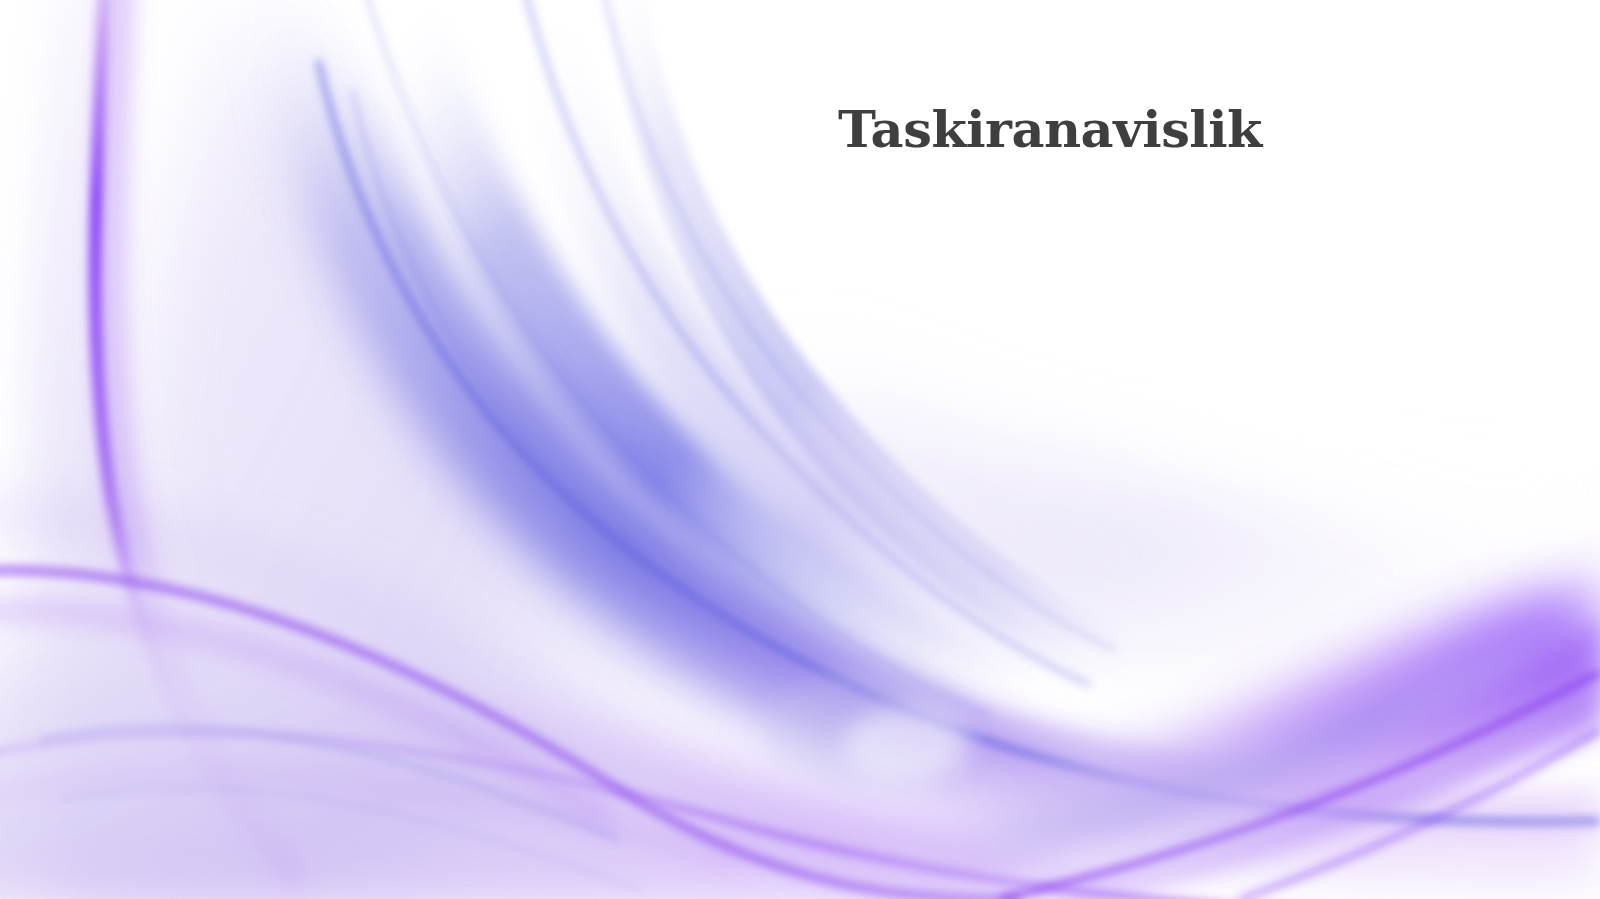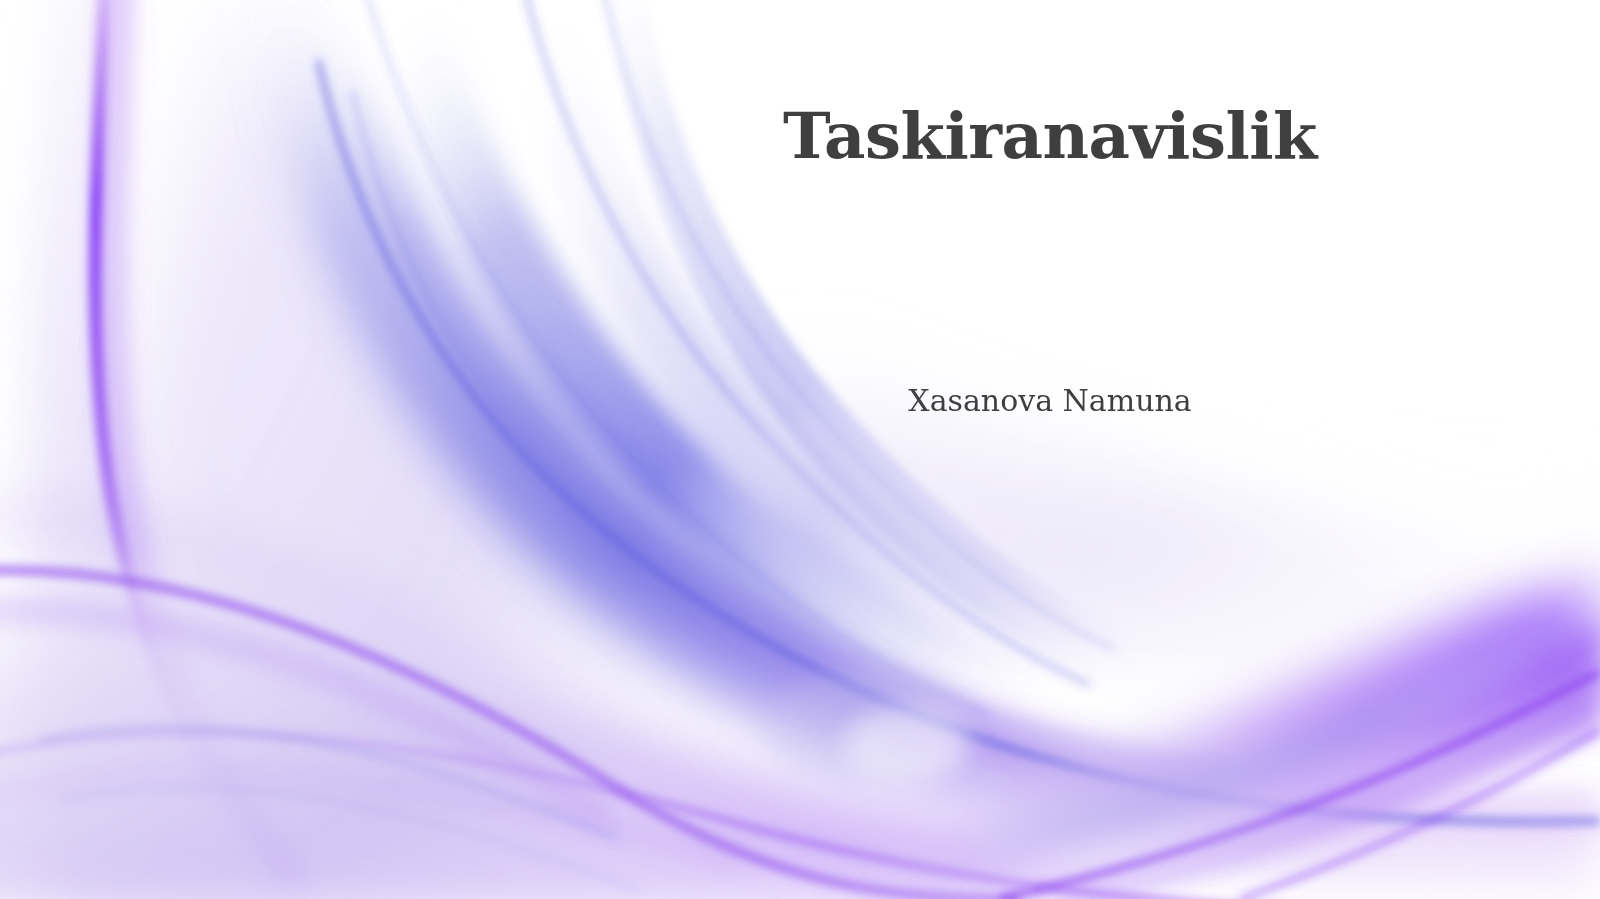--- a/index.html
+++ b/index.html
@@ -36,21 +36,21 @@
     position: absolute;
     left: 700px;
     top: 100px;
     width: 700px;
     text-align: center;
   }
   .slide-title {
     margin: 0;
     font-family: "DejaVu Serif", "Liberation Serif", serif;
     font-weight: bold;
-    font-size: 64px;
+    font-size: 51px;
     line-height: 1.14;
     letter-spacing: -0.5px;
     color: #3f3f3f;
     word-spacing: 2px;
   }
   .subtitle-block {
     position: absolute;
     left: 700px;
     top: 383px;
     width: 700px;
@@ -214,18 +214,15 @@
     <path d="M1040,-40 L1600,-40 L1600,560 C1340,540 1140,420 1040,240 Z" fill="#ffffff" opacity="0.92" filter="url(#blurXl)"></path>
     <rect x="1150" y="0" width="450" height="430" fill="#ffffff" opacity="0.8" filter="url(#blurXl)"></rect>
   </svg>
 
   <div class="text-layer">
     <div class="title-block">
       <h1 class="slide-title">
         <span>Taskiranavislik</span><br>
       </h1>
     </div>
-    <div class="subtitle-block">
-      <p class="slide-subtitle">Xasanova Namuna</p>
-    </div>
   </div>
 
 </div>
 
 </body></html>

